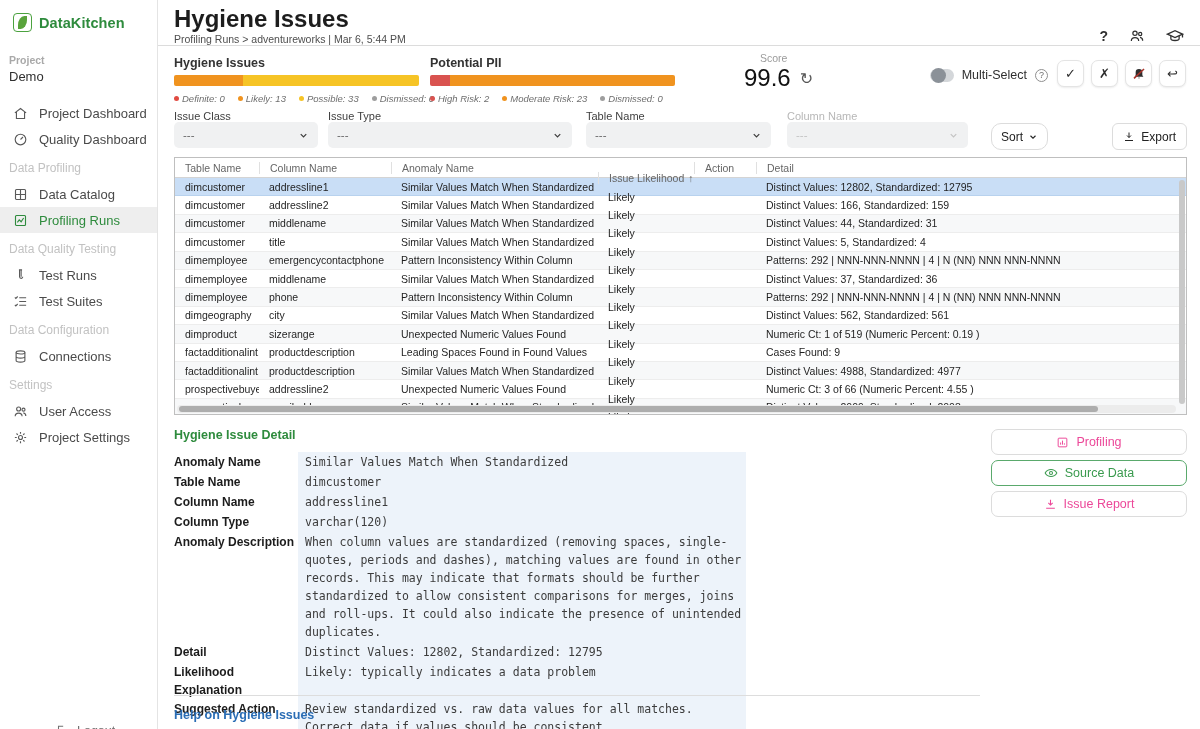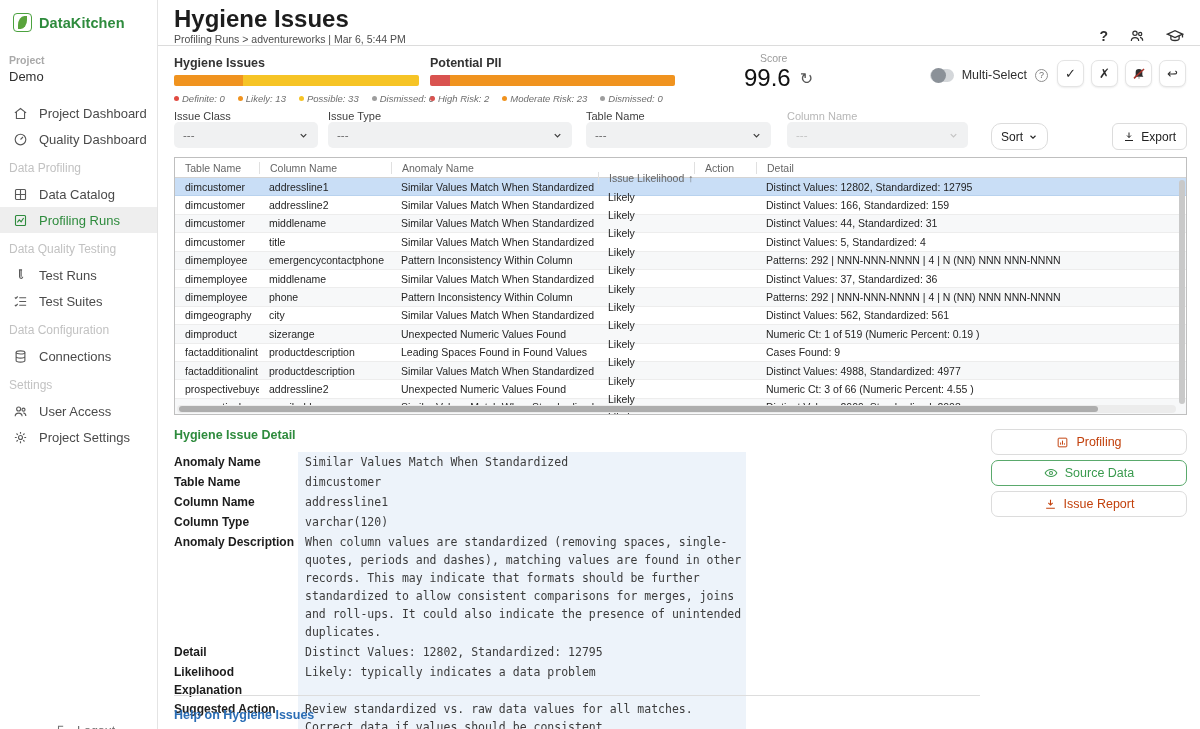--- a/index.html
+++ b/index.html
@@ -86,21 +86,21 @@
   .detail-sec { position:absolute; left:16px; top:428px; width:824px; }
   .detail-heading { font-size:12.5px; font-weight:bold; color:#2e8b3d; margin-bottom:10px; }
   .field-row { display:flex; }
   .field-label { width:124px; flex:0 0 auto; font-size:12px; font-weight:bold; color:#1c1c1c; line-height:18px; padding-top:1px; }
   .field-value { width:448px; font-family:"DejaVu Sans Mono", monospace; font-size:11.5px; color:#3c3c3c; line-height:18px; background:#edf3fa; padding:1px 0 1px 7px; }
   .detail-divider { position:absolute; left:16px; top:695px; width:806px; border-top:1px solid #ddd; }
   .help-link { position:absolute; left:16px; top:708px; font-size:12.5px; font-weight:bold; color:#2a6db5; cursor:pointer; }
 
   
   .action-col { position:absolute; right:13px; top:429px; width:196px; display:flex; flex-direction:column; gap:5px; }
-  .action-btn { height:26px; background:#fff; border:1px solid #dcdcdc; border-radius:7px; display:flex; align-items:center; justify-content:center; gap:7px; font-size:12.5px; color:#c2410c; cursor:pointer; }
+  .action-btn { height:26px; background:#fff; border:1px solid #dcdcdc; border-radius:7px; display:flex; align-items:center; justify-content:center; gap:7px; font-size:12.5px; color:#ec4899; cursor:pointer; }
   .action-btn.green { border:1px solid #5aa96c; color:#3a9a4e; }
 </style>
 </head>
 <body>
 
 <div class="app">
 
   <div class="sidebar">
     <div class="logo">
       <span class="logo-mark">

